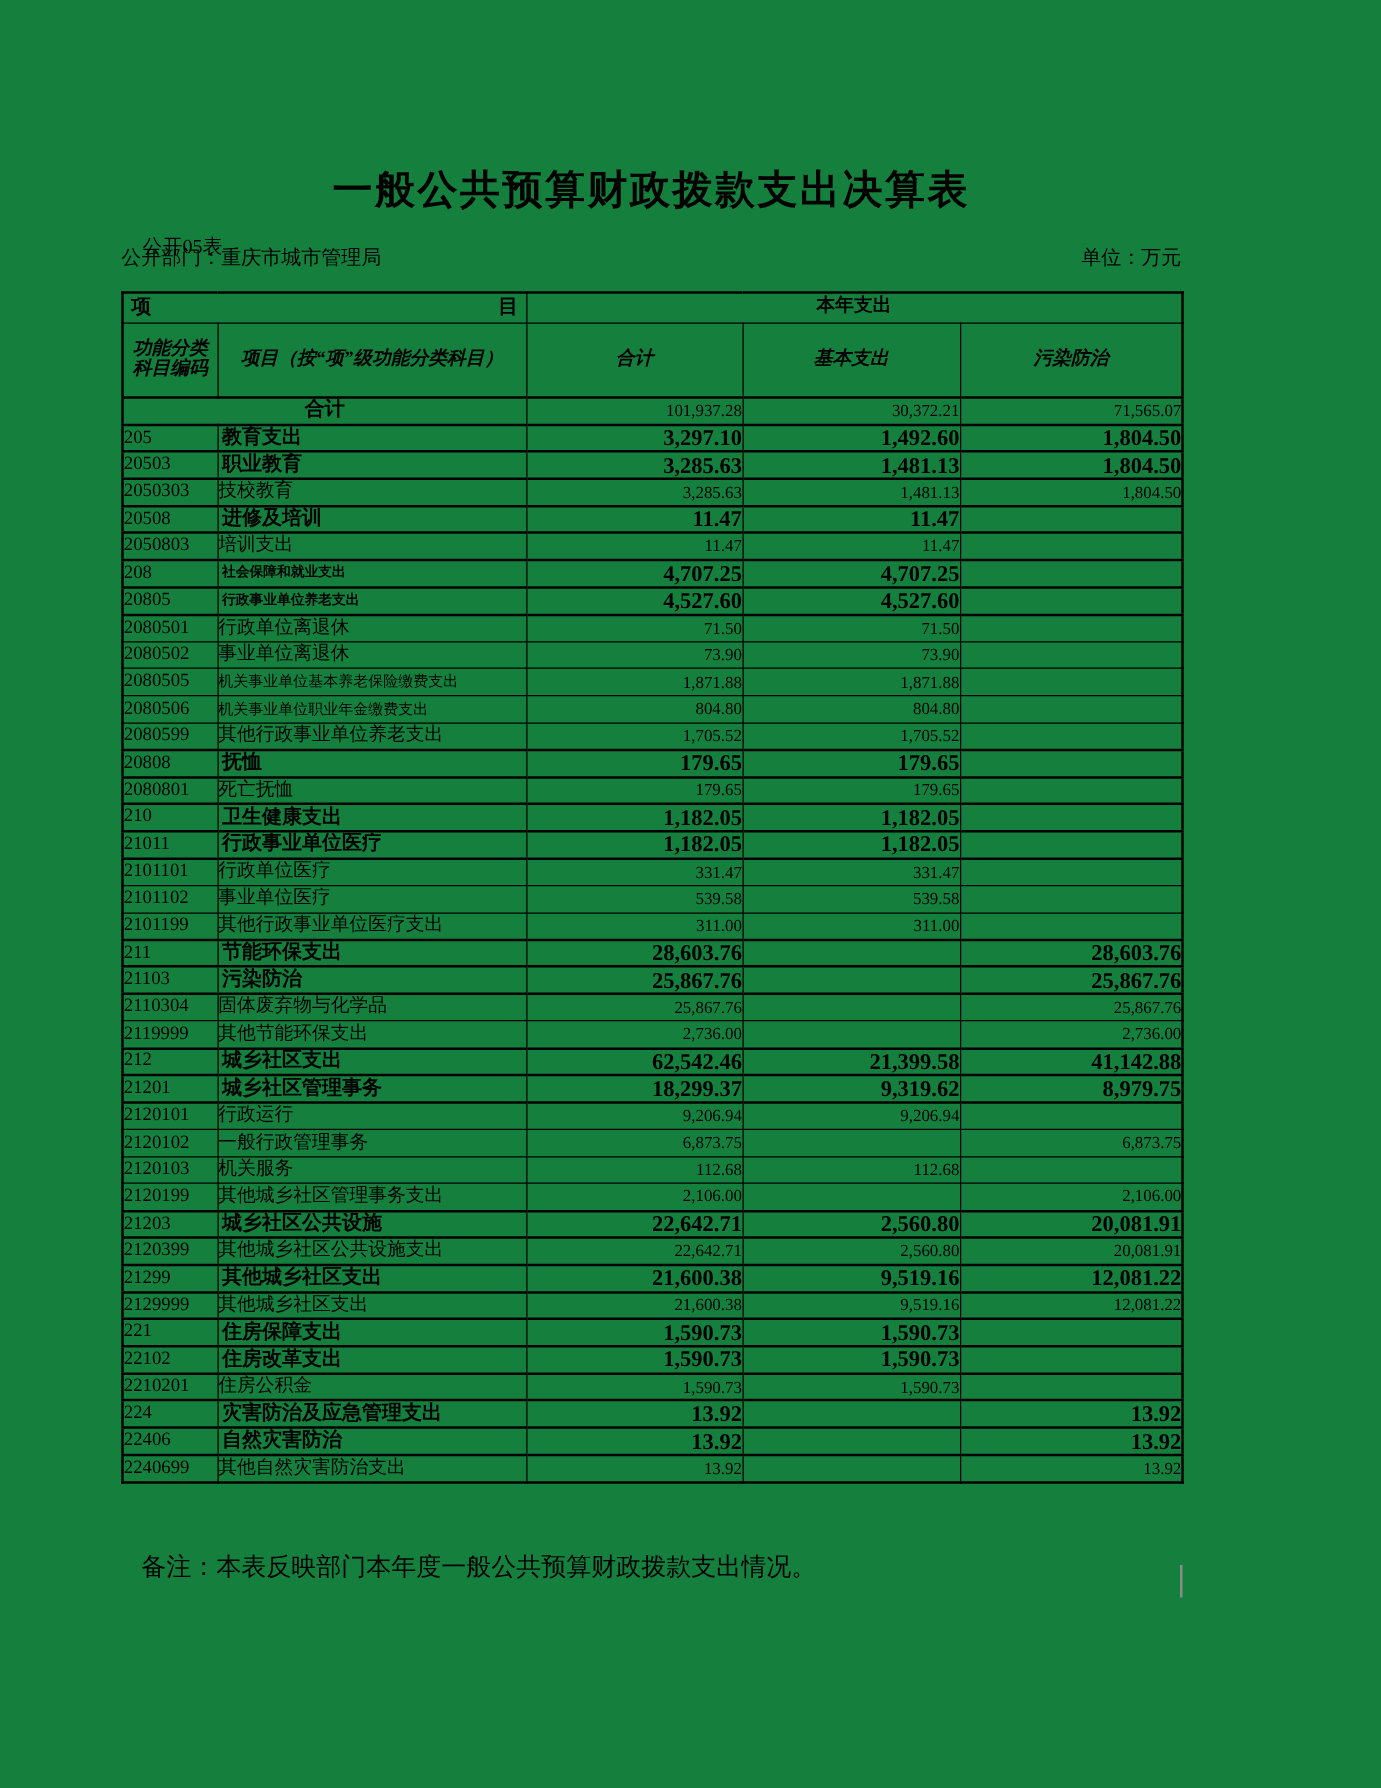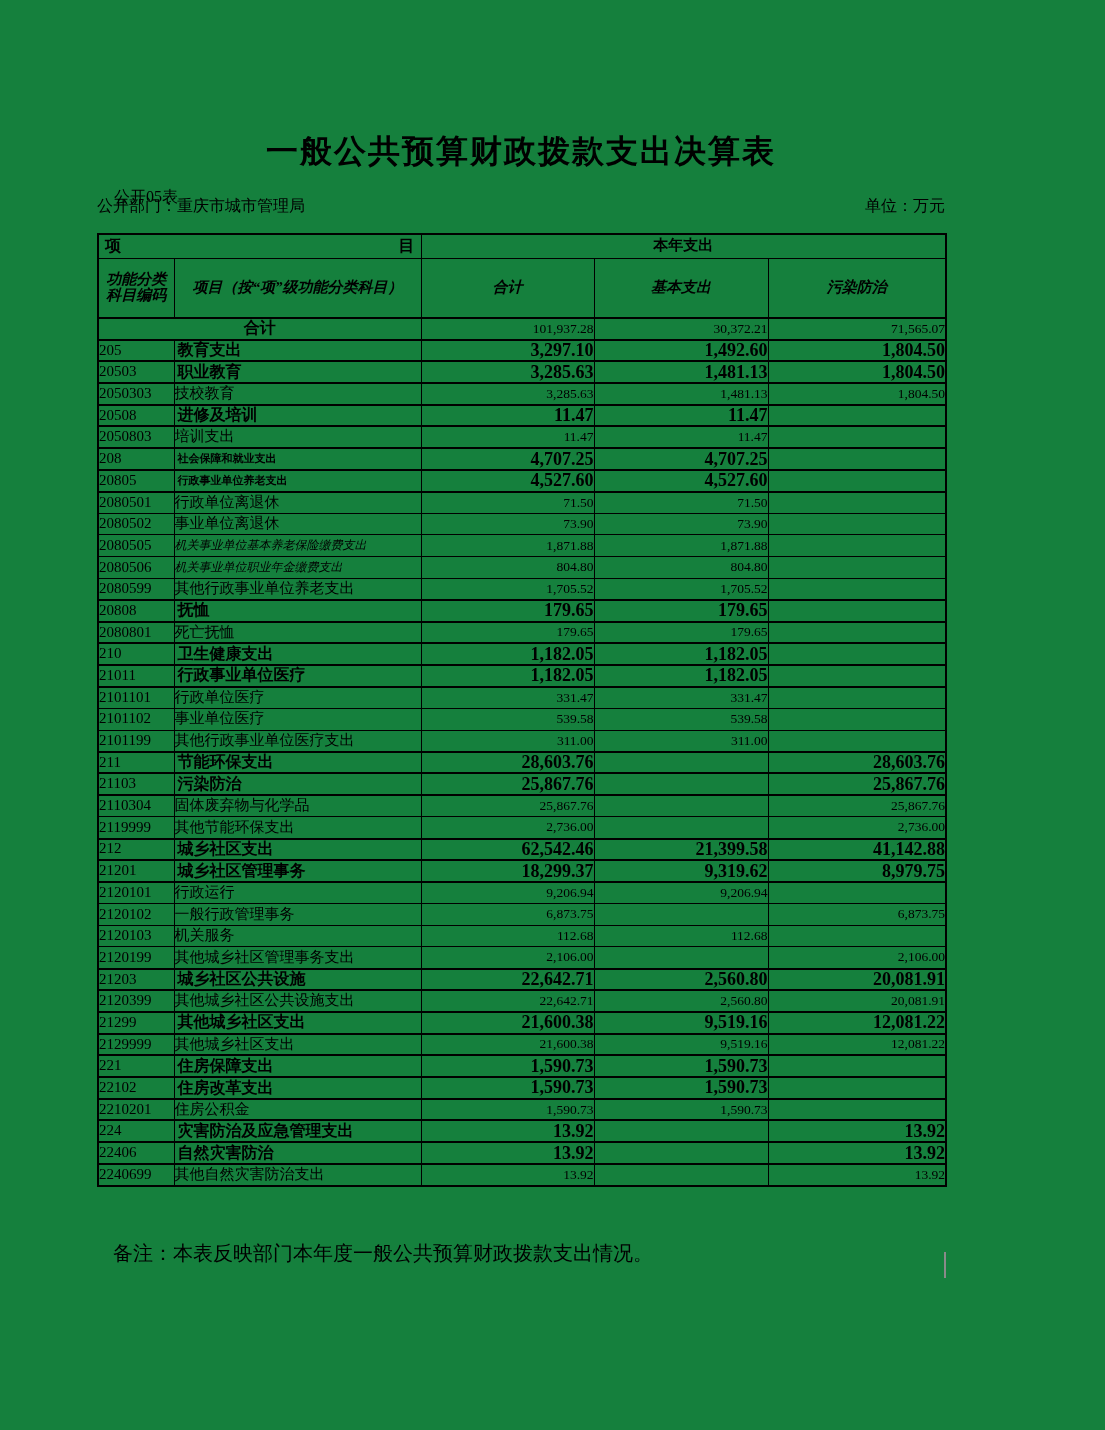--- a/index.html
+++ b/index.html
@@ -35,21 +35,21 @@
   td.name { font-size:15px; padding-left:10px; text-align:left; }
   td.num  { font-size:13.5px; text-align:right; padding-right:4px; }
 
   tr.b td { border-top-width:2px; border-bottom-width:2px; }
   tr.b td.name {
     font-family:"Liberation Sans","DejaVu Sans",sans-serif;
     font-weight:bold; font-size:16px; padding-left:3px;
   }
   tr.b td.num { font-weight:bold; font-size:18px; }
   tr.shrink1 td.name { font-size:11px; }
-  tr.shrink2 td.name { font-size:12px;font-style:italic; }
+  tr.shrink2 td.name { font-size:12px; }
 
   tr.total-row td { border-top-width:2px; border-bottom-width:2px; }
   tr.total-row td.tlabel {
     text-align:center; font-weight:bold; font-size:16px;
     font-family:"Liberation Sans","DejaVu Sans",sans-serif;
   }
 
   .note { position:absolute; left:113px; top:1240px; font-size:20px; }
   .artifact-line { position:absolute; left:944px; top:1252px; width:2px; height:26px; background:#8a8a8a; }
 </style>

